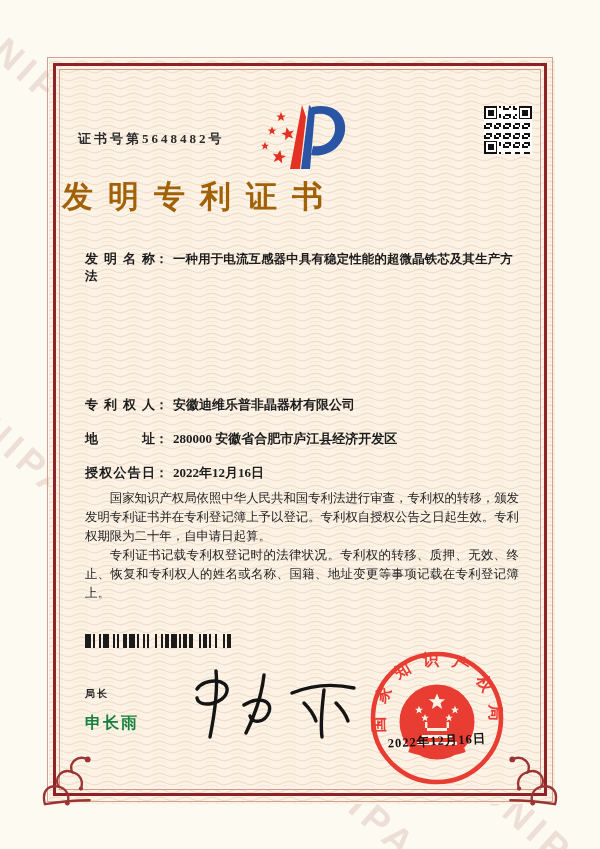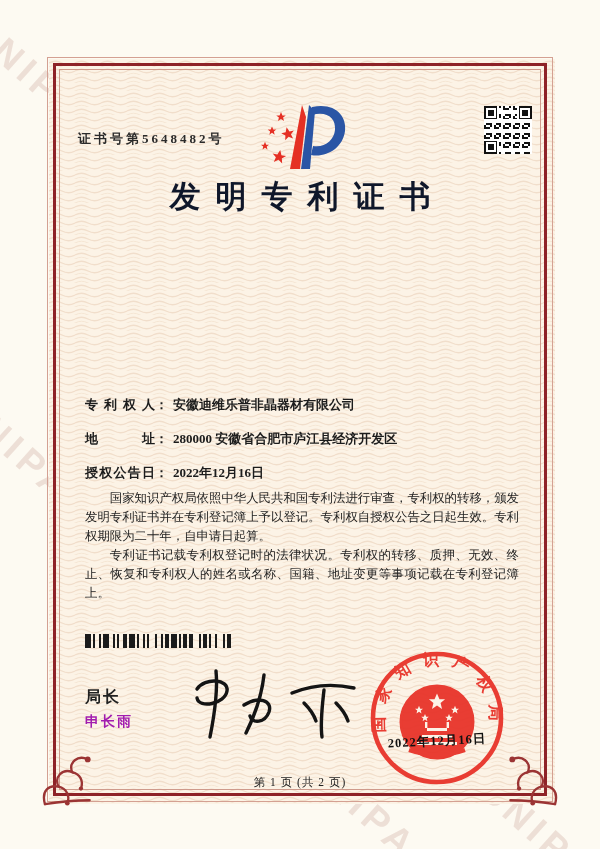--- a/index.html
+++ b/index.html
@@ -35,21 +35,21 @@
 
   
   .cert-no{
     position:absolute;left:31px;top:41px;
     font-size:13px;font-weight:600;color:#2b2b2b;letter-spacing:3px;margin-top:32px;
   }
   .logo{position:absolute;left:203px;top:44px;width:100px;height:80px;}
   .qr{position:absolute;left:437px;top:49px;width:48px;height:48px;}
   .title{
     position:absolute;left:0;top:119px;width:100%;
-    text-align:center;font-size:31px;font-weight:bold;color:#0f172a;
+    text-align:left;font-size:31px;font-weight:bold;color:#a16207;
     letter-spacing:15px;text-indent:15px;
   }
 
   
   .field-row{position:absolute;left:38px;width:440px;height:18px;font-size:13px;color:#1c1c1c;}
   .f-label{
     display:inline-block;width:70px;font-weight:bold;vertical-align:top;
     text-align:justify;text-align-last:justify;
   }
   .f-colon{font-weight:bold;}
@@ -62,22 +62,22 @@
     position:absolute;left:38px;top:432px;width:434px;
     font-size:12.4px;line-height:19px;color:#222;font-weight:500;
     text-align:justify;
   }
   .body-text p{margin:0;text-indent:2em;}
 
   
   .barcode{position:absolute;left:38px;top:577px;width:158px;height:14px;display:flex;align-items:stretch;overflow:hidden;}
   .barcode span{display:block;height:100%;}
 
-  .director-title{position:absolute;left:38px;top:630px;font-size:16px;font-weight:bold;color:#222;letter-spacing:2px;}
-  .director-name{position:absolute;left:38px;top:656px;font-size:14px;font-weight:bold;color:#a21caf;letter-spacing:2px;}
+  .director-title{position:absolute;left:38px;top:630px;font-size:10px;font-weight:bold;color:#222;letter-spacing:2px;}
+  .director-name{position:absolute;left:38px;top:656px;font-size:16px;font-weight:bold;color:#15803d;letter-spacing:2px;}
   .signature{position:absolute;left:125px;top:608px;width:200px;height:80px;}
 
   .seal{position:absolute;left:320px;top:591px;width:140px;height:140px;opacity:0.95;}
   .seal-date{
     position:absolute;left:322px;top:676px;width:136px;text-align:center;
     font-size:12.5px;font-weight:bold;color:#111;letter-spacing:1px;
     transform:rotate(-3deg);z-index:6;
   }
 
   .page-num{position:absolute;left:0;top:718px;width:100%;text-align:center;font-size:11.5px;color:#222;letter-spacing:1px;}
@@ -312,20 +312,23 @@
           <rect x="18" y="0" width="7" height="7" fill="#111"></rect>
           <rect x="19" y="1" width="5" height="5" fill="#fff"></rect>
           <rect x="20" y="2" width="3" height="3" fill="#111"></rect>
           <rect x="0" y="18" width="7" height="7" fill="#111"></rect>
           <rect x="1" y="19" width="5" height="5" fill="#fff"></rect>
           <rect x="2" y="20" width="3" height="3" fill="#111"></rect>
         </svg>
 
       <div class="title">发明专利证书</div>
 
+      <div class="field-row" style="top:193px">
+        <span class="f-label">发明名称</span><span class="f-colon">：</span><span class="f-value small">一种用于电流互感器中具有稳定性能的超微晶铁芯及其生产方法</span>
+      </div>
       <div class="field-row" style="top:339px">
         <span class="f-label">专利权人</span><span class="f-colon">：</span><span class="f-value">安徽迪维乐普非晶器材有限公司</span>
       </div>
       <div class="field-row" style="top:373px">
         <span class="f-label">地址</span><span class="f-colon">：</span><span class="f-value">280000 安徽省合肥市庐江县经济开发区</span>
       </div>
       <div class="field-row" style="top:407px">
         <span class="f-label">授权公告日</span><span class="f-colon">：</span><span class="f-value">2022年12月16日</span>
       </div>
 
@@ -423,18 +426,17 @@
             <path d="M55,87 h30 v3 h-30 Z"></path>
             <path d="M60,80 h20 v3 h-20 Z"></path>
             <rect x="58" y="74" width="2.4" height="6"></rect>
             <rect x="79.6" y="74" width="2.4" height="6"></rect>
           </g>
           <path d="M42,102 Q70,112 98,102" fill="none" stroke="#e8342a" stroke-width="4"></path>
         </g>
       </svg>
       <div class="seal-date">2022年12月16日</div>
 
-      <div class="page-num">第 1 页 (共 2 页)</div>
     </div>
   </div>
 
 
 </div>
 
 </body></html>

